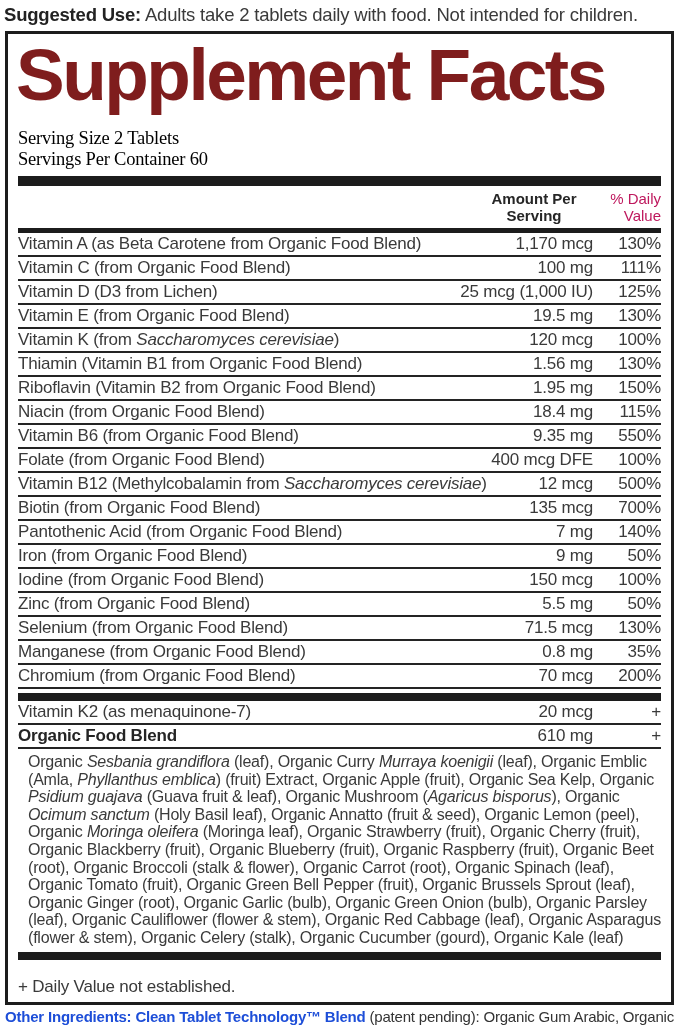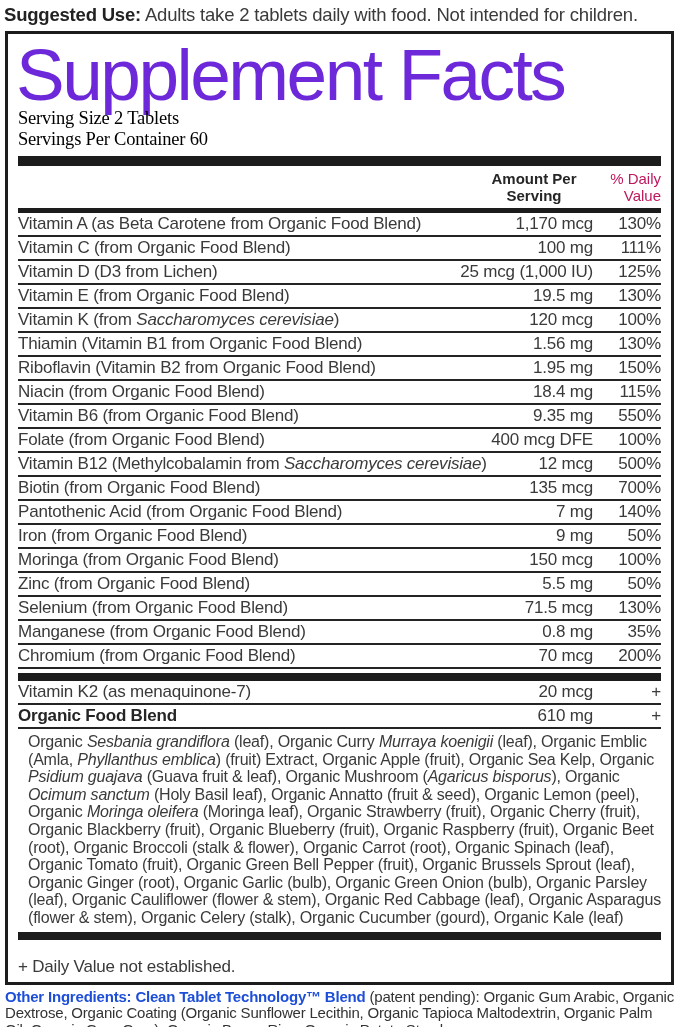--- a/index.html
+++ b/index.html
@@ -6,22 +6,22 @@
   html,body { background:#fff; }
   body {
     width:679px; height:1027px; overflow:hidden;
     font-family:"Liberation Sans", sans-serif;
     color:#333; -webkit-font-smoothing:antialiased;
   }
   .suggested { font-size:18.5px; line-height:24px; padding:3px 8px 4px 4px; color:#3a3a3a; letter-spacing:-0.2px; }
   .suggested b { color:#222; }
   .panel { margin:0 5px; border:3px solid #1c1c1c; padding:4px 10px 0; background:#fff; }
   .title {
-    font-weight:normal; font-size:73px; line-height:66px;
-    letter-spacing:-2.5px; color:#6d28d9; margin:4px 0 0 -2px;
+    font-weight:bold; font-size:73px; line-height:66px;
+    letter-spacing:-2.5px; color:#7f1d1d; margin:4px 0 20px -2px;
     white-space:nowrap;
   }
   .serving-line { font-size:18.5px; line-height:21px; color:#000000; letter-spacing:-0.2px;font-family:Liberation Serif, serif; }
   .bar-thick { height:10px; background:#1c1c1c; margin-top:6px; }
   .hdr-row { display:flex; align-items:flex-end; justify-content:flex-end; padding:5px 0 4px; }
   .hdr-amount { width:118px; text-align:center; font-weight:bold; font-size:15px; line-height:16.5px; color:#262626; white-space:pre-line; }
   .hdr-dv { width:68px; text-align:right; font-weight:normal; font-size:15px; line-height:16.5px; color:#be185d; white-space:pre-line; }
   .bar-med { height:5px; background:#1c1c1c; }
   .rows {}
   .row {
@@ -133,21 +133,21 @@
         <span class="name">Pantothenic Acid (from Organic Food Blend)</span>
         <span class="amount">7 mg</span>
         <span class="dv">140%</span>
       </div>
       <div class="row">
         <span class="name">Iron (from Organic Food Blend)</span>
         <span class="amount">9 mg</span>
         <span class="dv">50%</span>
       </div>
       <div class="row">
-        <span class="name">Moringa (from Organic Food Blend)</span>
+        <span class="name">Iodine (from Organic Food Blend)</span>
         <span class="amount">150 mcg</span>
         <span class="dv">100%</span>
       </div>
       <div class="row">
         <span class="name">Zinc (from Organic Food Blend)</span>
         <span class="amount">5.5 mg</span>
         <span class="dv">50%</span>
       </div>
       <div class="row">
         <span class="name">Selenium (from Organic Food Blend)</span>

